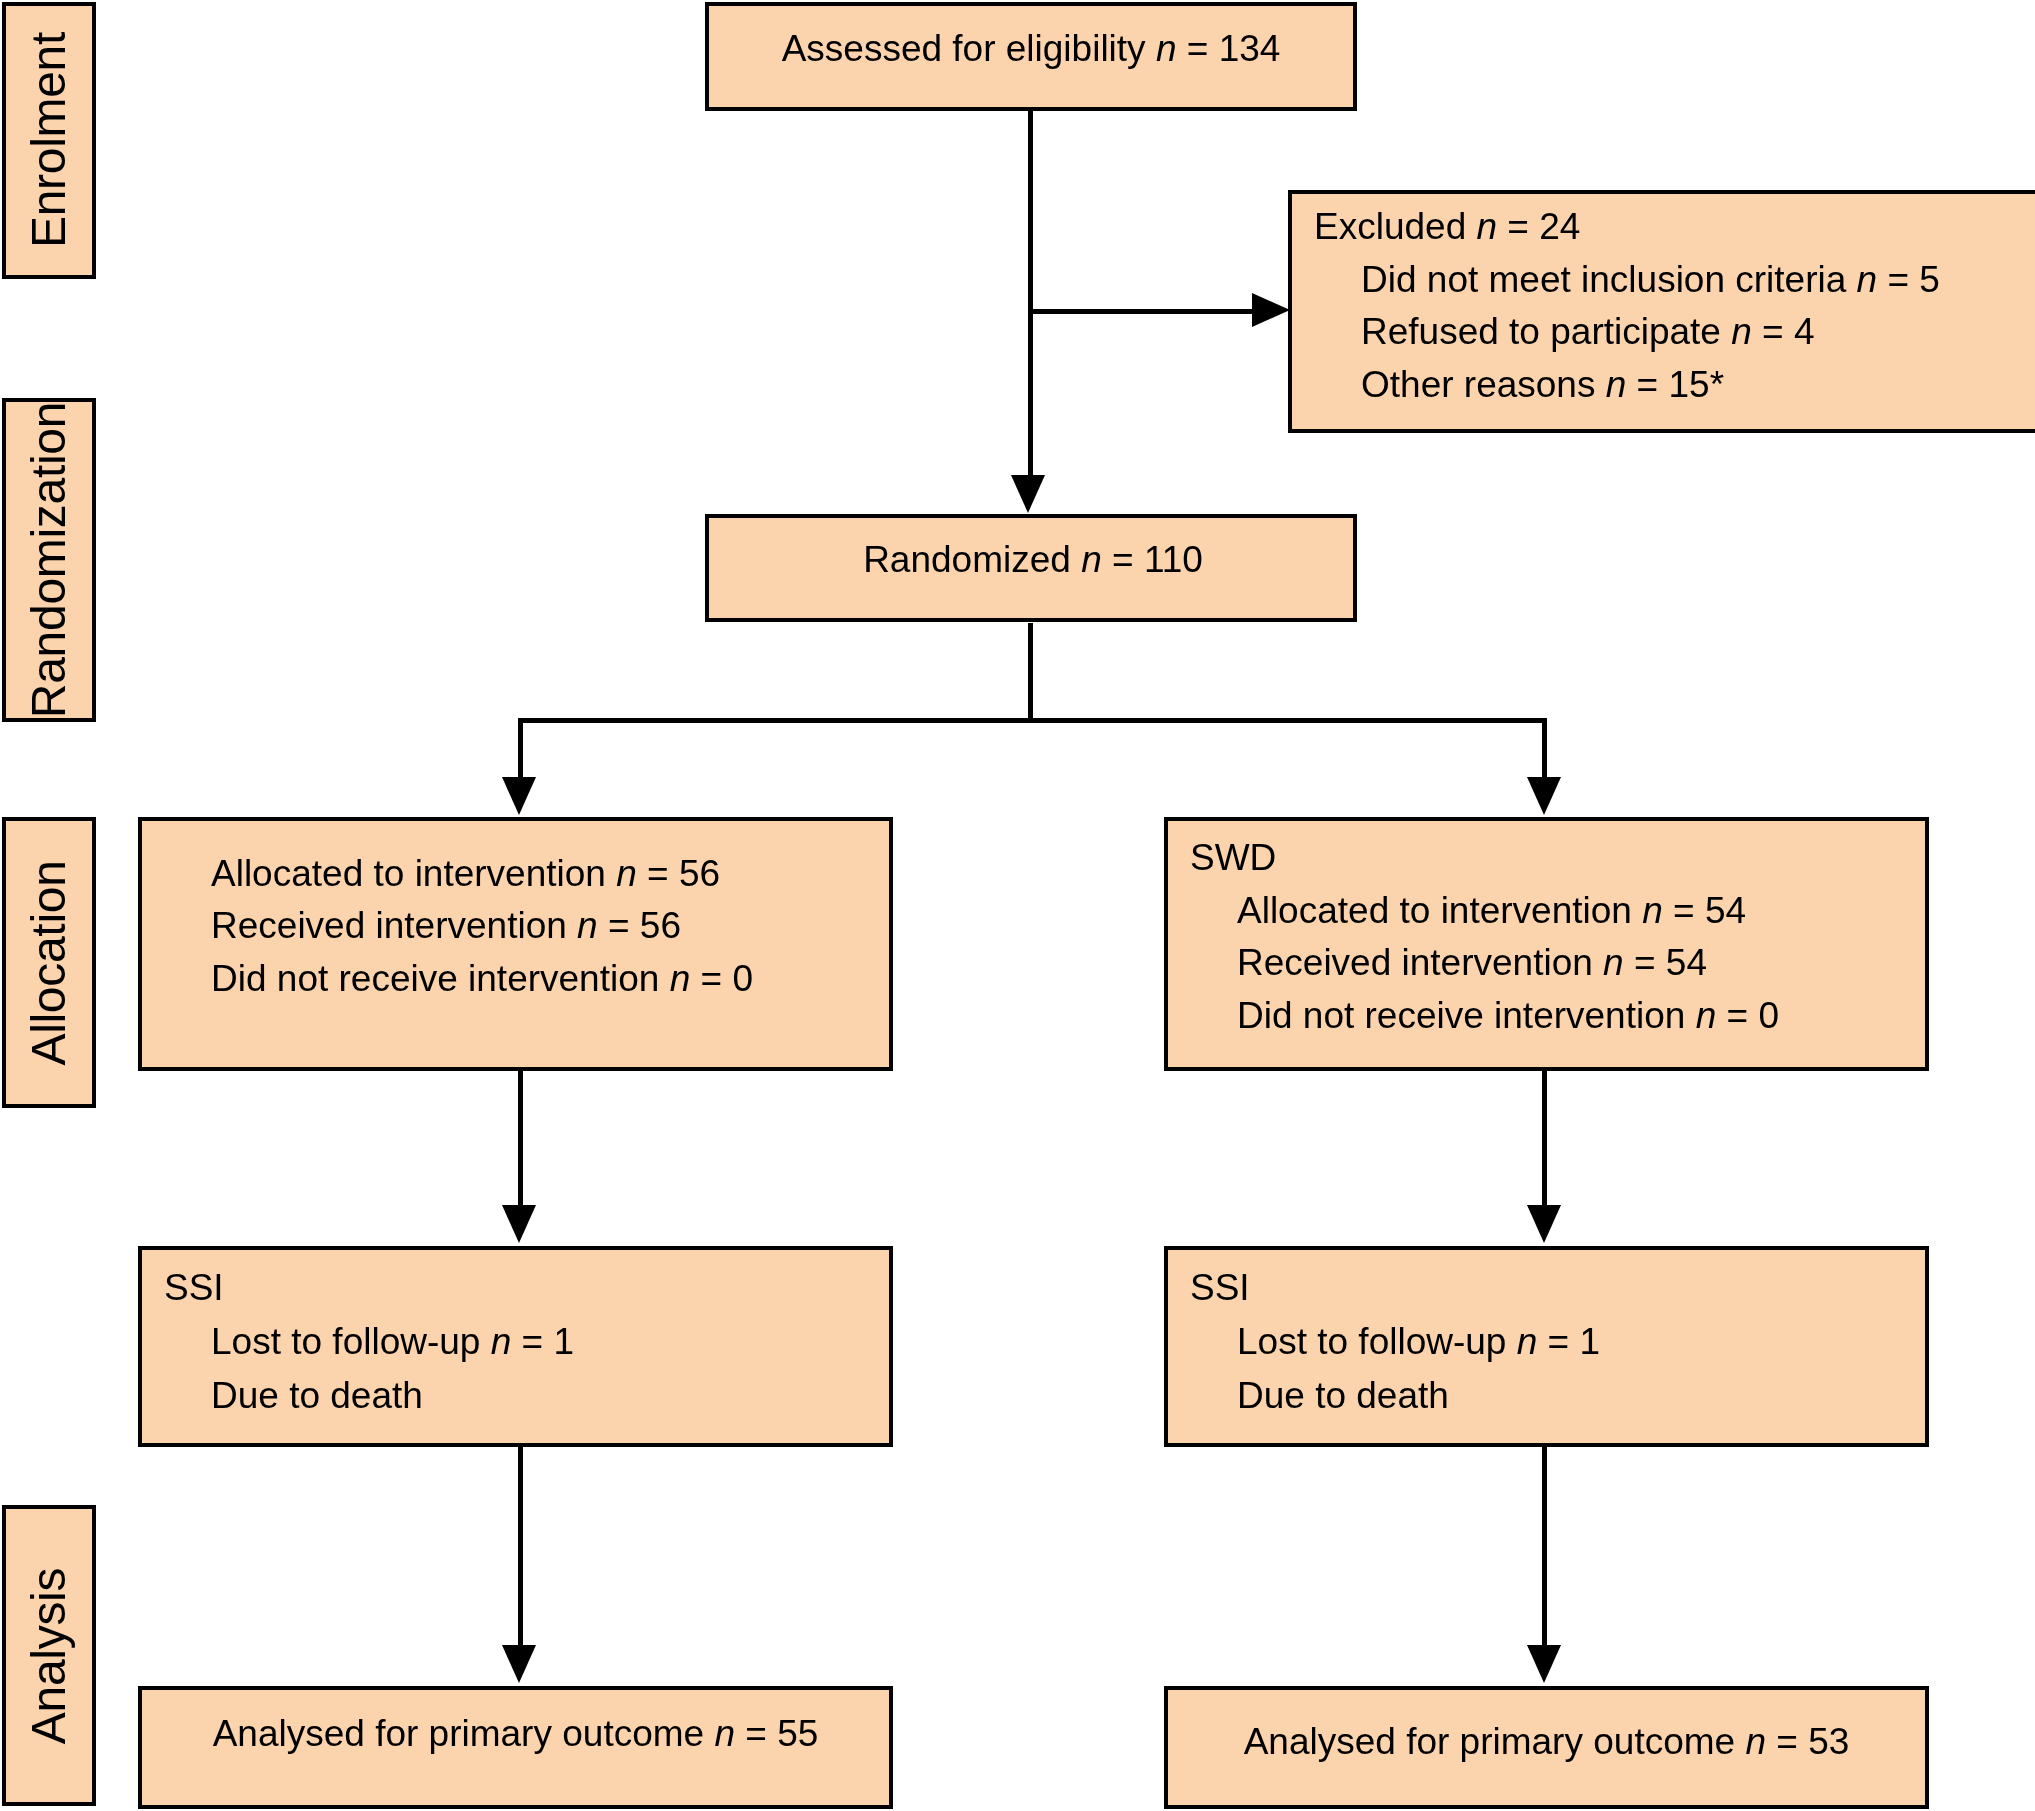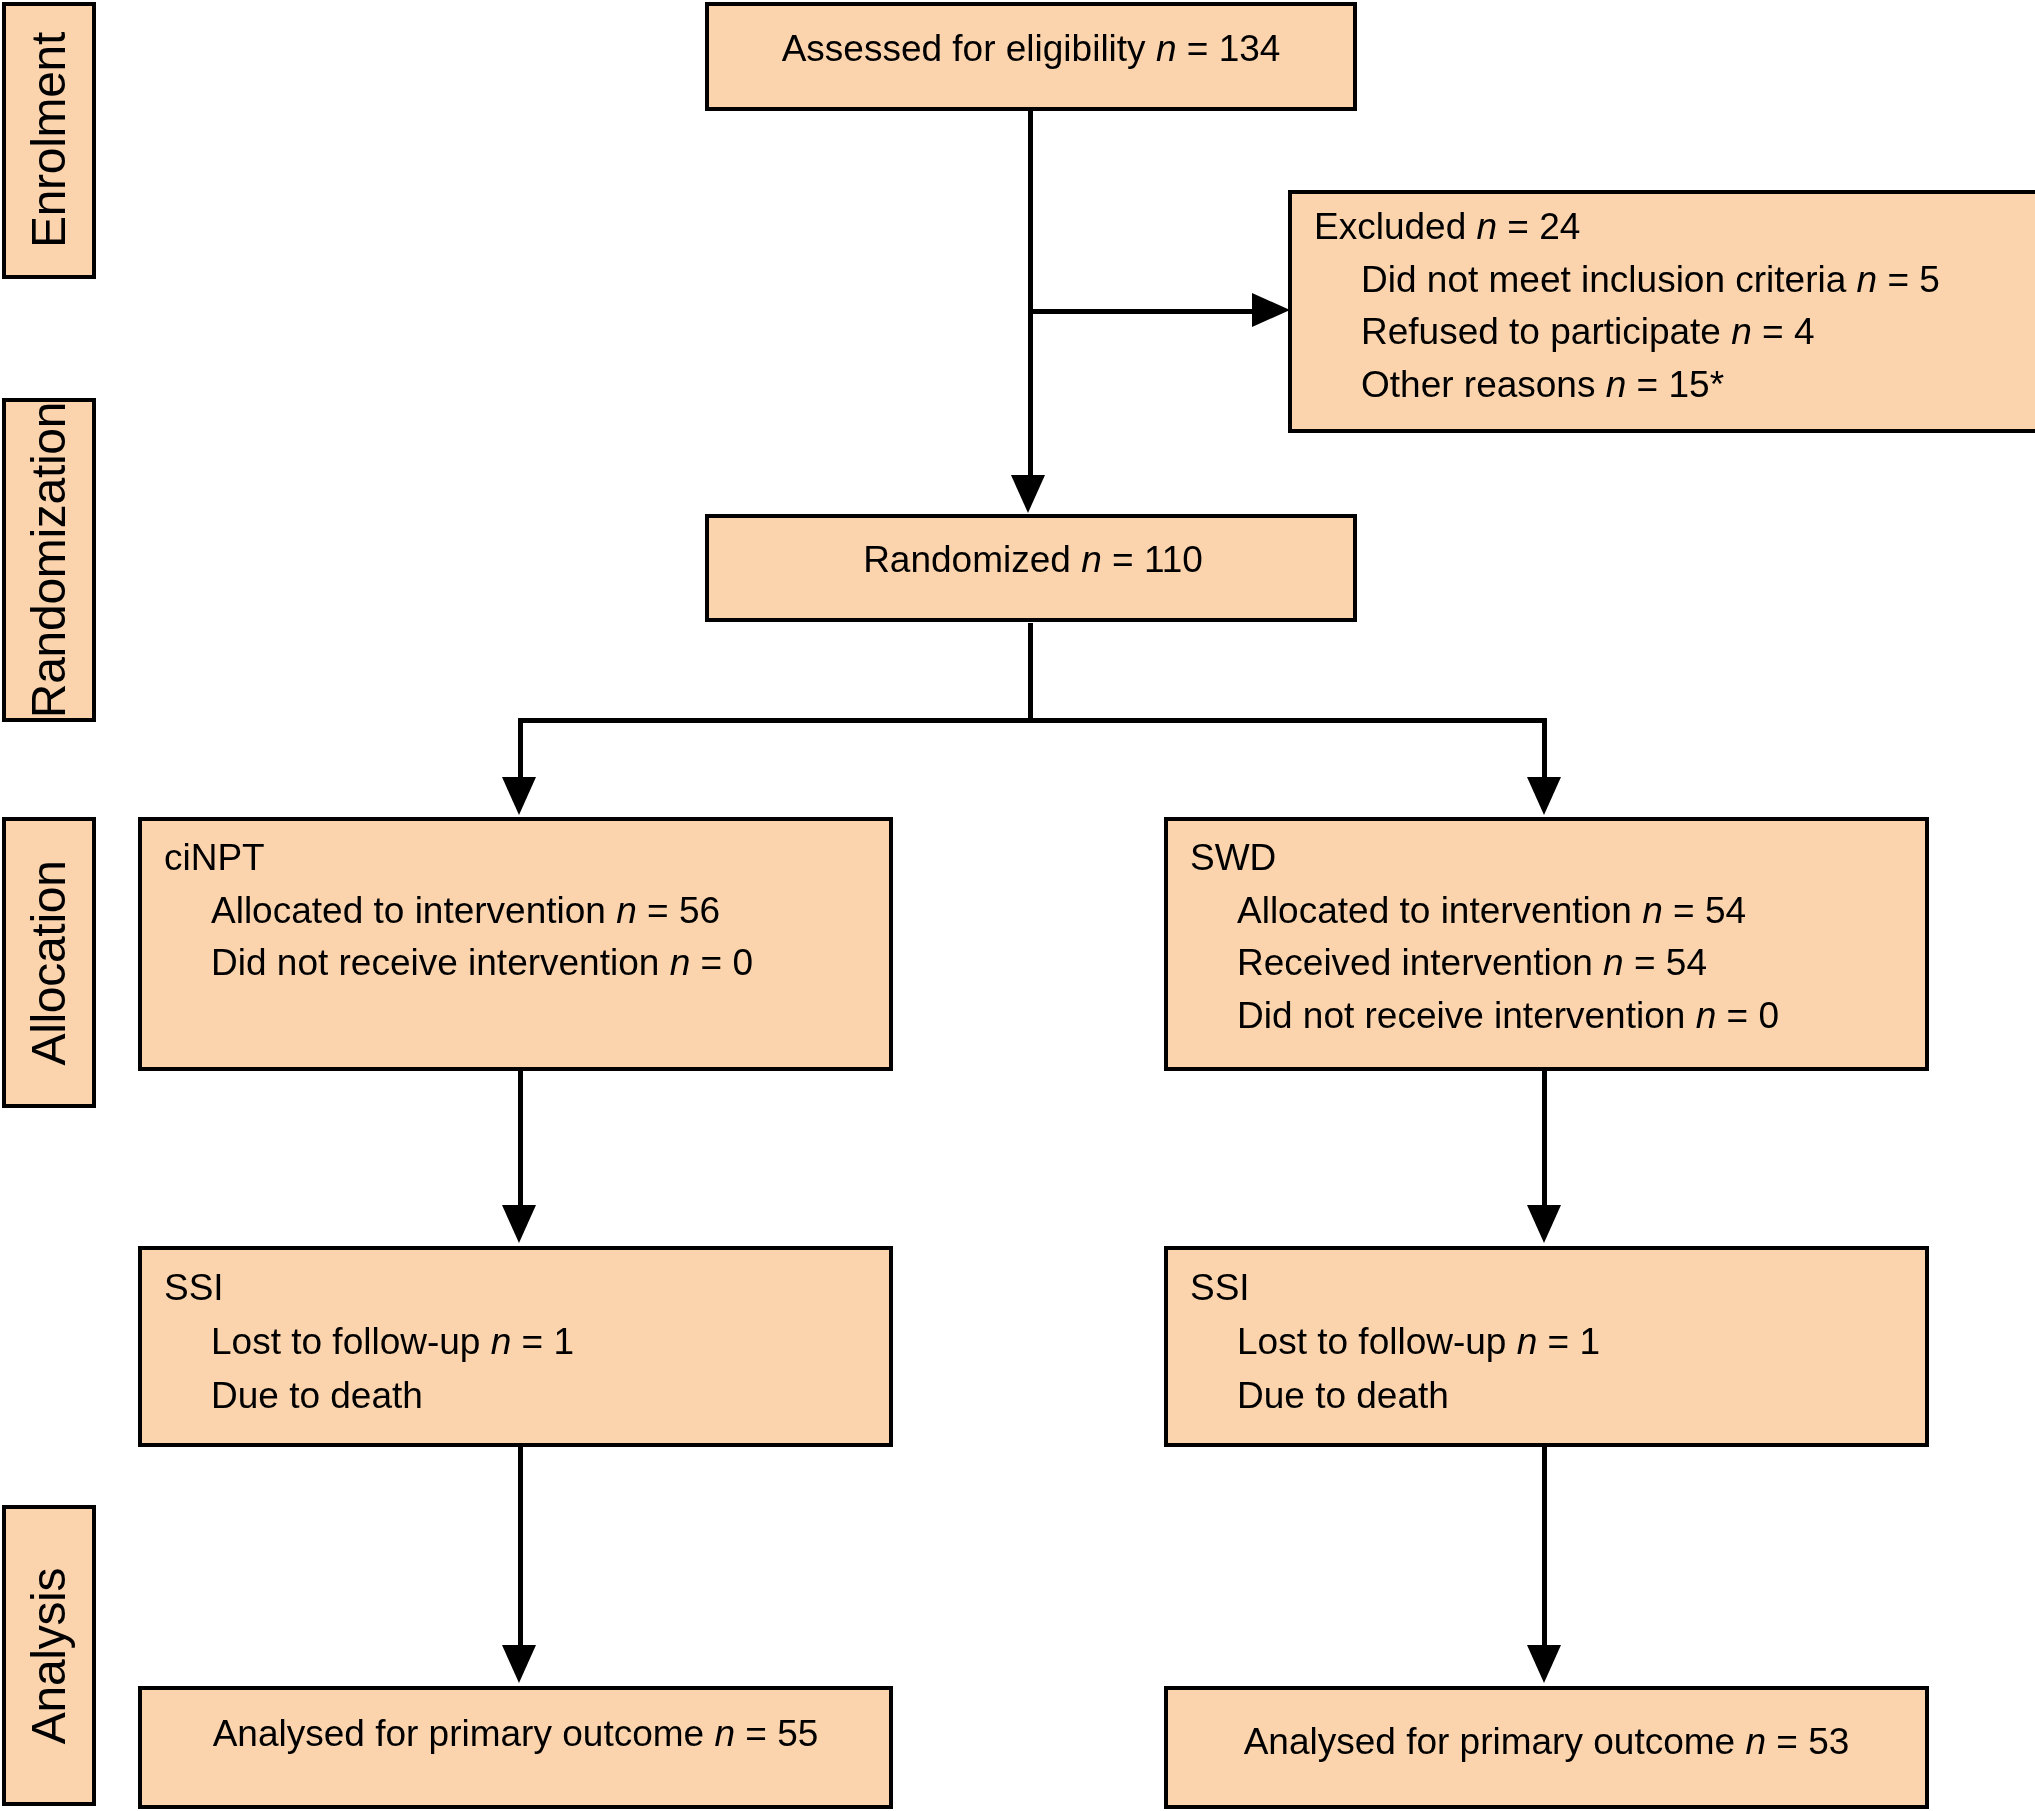--- a/index.html
+++ b/index.html
@@ -155,23 +155,25 @@
   <div class="box" style="left:705px; top:514px; width:652px; height:108px;">
     <div class="box-inner" style="top:23px;padding-left:26px;">
       <div class="t t-center">
         <span>Randomized </span><span class="ital">n</span><span> = 110</span>
       </div>
     </div>
   </div>
 
   <div class="box" style="left:138px; top:817px; width:755px; height:254px;">
     <div class="box-inner" style="top:18px;">
-      <div class="t">ciNPT</div>
       <div class="t indent" style="margin-top:15.5px;">
         <span>Allocated to intervention </span><span class="ital">n</span><span> = 56</span>
+      </div>
+      <div class="t indent" style="margin-top:15.5px;">
+        <span>Received intervention </span><span class="ital">n</span><span> = 56</span>
       </div>
       <div class="t indent" style="margin-top:15.5px;">
         <span>Did not receive intervention </span><span class="ital">n</span><span> = 0</span>
       </div>
     </div>
   </div>
 
   <div class="box" style="left:1164px; top:817px; width:765px; height:254px;padding-left:6px;">
     <div class="box-inner" style="top:18px;">
       <div class="t">SWD</div>

